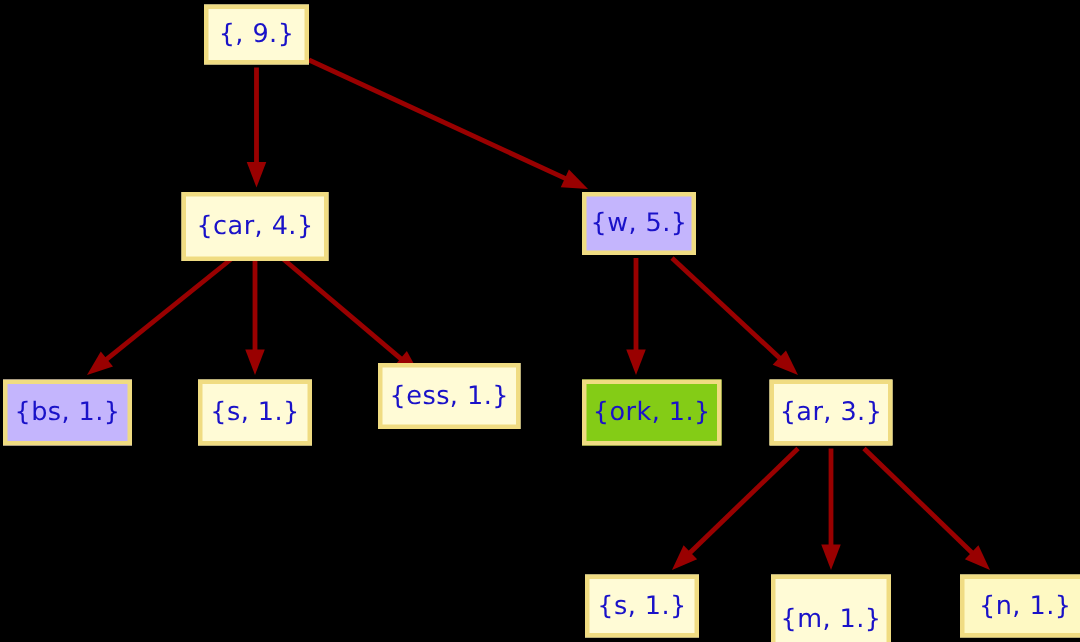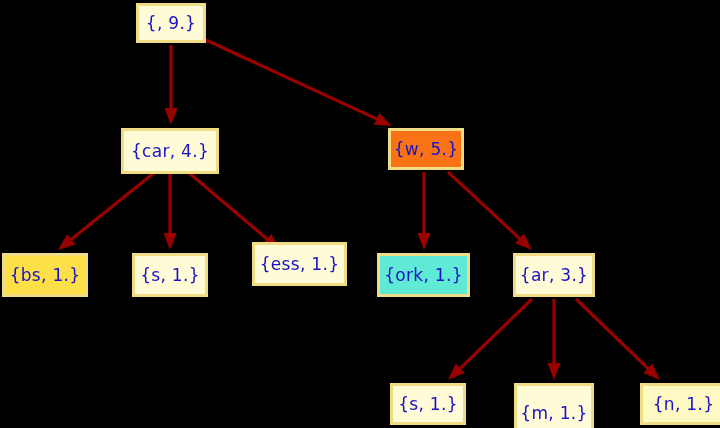--- a/index.html
+++ b/index.html
@@ -63,33 +63,33 @@
       <line x1="576" y1="299" x2="649.9221798641104" y2="370.28210201182077" stroke="#990000" stroke-width="3.2"></line>
       <polygon points="660,380 643.2507657690509,372.87868322030255 652.2745281866459,363.5207073798336" fill="#990000"></polygon>
     </svg>
   <div id="node-layer">
       <div class="node" style="left: 136px; top: 3px; width: 70px; height: 40px; background: rgb(255, 251, 214); border-color: rgb(240, 220, 130); color: rgb(26, 18, 200);">
         <span>{, 9.}</span>
       </div>
       <div class="node" style="left: 121px; top: 128px; width: 98px; height: 46px; background: rgb(255, 251, 214); border-color: rgb(240, 220, 130); color: rgb(26, 18, 200);">
         <span>{car, 4.}</span>
       </div>
-      <div class="node" style="left: 388px; top: 128px; width: 76px; height: 42px; background: #f97316; border-color: rgb(240, 220, 130); color: rgb(26, 18, 200);">
+      <div class="node" style="left: 388px; top: 128px; width: 76px; height: 42px; background: #c4b5fd; border-color: rgb(240, 220, 130); color: rgb(26, 18, 200);">
         <span>{w, 5.}</span>
       </div>
-      <div class="node" style="left: 2px; top: 253px; width: 86px; height: 44px; background: #fde047; border-color: rgb(240, 220, 130); color: rgb(26, 18, 200);">
+      <div class="node" style="left: 2px; top: 253px; width: 86px; height: 44px; background: #c4b5fd; border-color: rgb(240, 220, 130); color: rgb(26, 18, 200);">
         <span>{bs, 1.}</span>
       </div>
       <div class="node" style="left: 132px; top: 253px; width: 76px; height: 44px; background: rgb(255, 251, 214); border-color: rgb(240, 220, 130); color: rgb(26, 18, 200);">
         <span>{s, 1.}</span>
       </div>
       <div class="node" style="left: 252px; top: 242px; width: 95px; height: 44px; background: rgb(255, 251, 214); border-color: rgb(240, 220, 130); color: rgb(26, 18, 200); justify-content: center;">
         <span>{ess, 1.}</span>
       </div>
-      <div class="node" style="left: 377px; top: 253px; width: 93px; height: 44px; background: #5eead4; border-color: rgb(240, 220, 130); color: rgb(26, 18, 200);">
+      <div class="node" style="left: 388px; top: 253px; width: 93px; height: 44px; background: #84cc16; border-color: rgb(240, 220, 130); color: rgb(26, 18, 200);">
         <span>{ork, 1.}</span>
       </div>
       <div class="node" style="left: 513px; top: 253px; width: 82px; height: 44px; background: rgb(255, 251, 214); border-color: rgb(240, 220, 130); color: rgb(26, 18, 200);">
         <span>{ar, 3.}</span>
       </div>
       <div class="node" style="left: 390px; top: 383px; width: 76px; height: 42px; background: rgb(255, 251, 214); border-color: rgb(240, 220, 130); color: rgb(26, 18, 200);">
         <span>{s, 1.}</span>
       </div>
       <div class="node" style="left: 514px; top: 383px; width: 80px; height: 60px; background: rgb(255, 251, 214); border-color: rgb(240, 220, 130); color: rgb(26, 18, 200);">
         <span>{m, 1.}</span>

